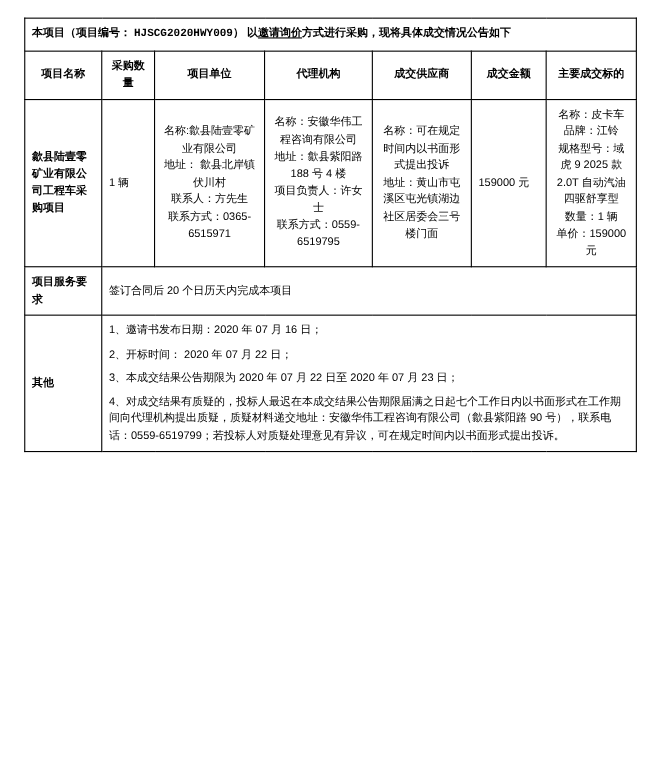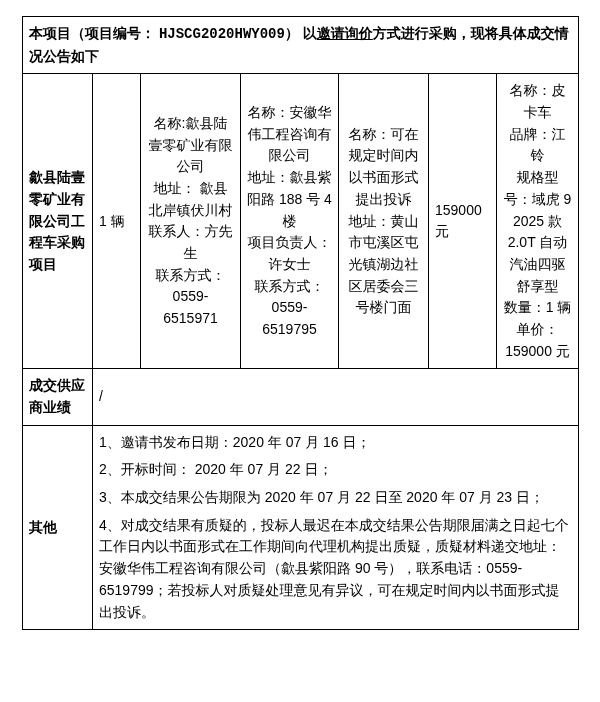--- a/index.html
+++ b/index.html
@@ -24,21 +24,21 @@
   }
   table.doc {
     width: 556px;
     border-collapse: collapse;
     table-layout: fixed;
   }
   table.doc td {
     border: 1px solid #000000;
     vertical-align: middle;
     padding: 6px 6px;
-    font-size: 14px;
+    font-size: 10px;
     line-height: 1.55;
   }
   .title-cell {
     text-align: left;
     padding: 9px 10px 9px 14px;
     font-size: 12px;
     font-weight: bold;
     line-height: 1.6;
   }
   .title-cell .u {
@@ -128,42 +128,51 @@
     </colgroup>
     <tbody>
       <tr>
         <td class="title-cell" colspan="7">
           <span>本项目（项目编号：</span>
           <span class="code">HJSCG2020HWY009）</span>
           <span>以</span><span class="u">邀请询价</span><span>方式进行采购，现将具体成交情况公告如下</span>
         </td>
       </tr>
       <tr>
+        <td class="hdr">项目名称</td>
+        <td class="hdr">采购数量</td>
+        <td class="hdr">项目单位</td>
+        <td class="hdr">代理机构</td>
+        <td class="hdr">成交供应商</td>
+        <td class="hdr">成交金额</td>
+        <td class="hdr">主要成交标的</td>
+      </tr>
+      <tr>
         <td class="rowlabel">歙县陆壹零矿业有限公司工程车采购项目</td>
         <td class="cell-center">1 辆</td>
         <td class="cell-body" style="white-space:pre-line">名称:歙县陆壹零矿业有限公司
 地址： 歙县北岸镇伏川村
 联系人：方先生
-联系方式：0559-6515971</td>
+联系方式：0365-6515971</td>
         <td class="cell-body" style="white-space:pre-line">名称：安徽华伟工程咨询有限公司
 地址：歙县紫阳路 188 号 4 楼
 项目负责人：许女士
 联系方式：0559-6519795</td>
         <td class="cell-body" style="white-space:pre-line">名称：可在规定时间内以书面形式提出投诉
 地址：黄山市屯溪区屯光镇湖边社区居委会三号楼门面</td>
         <td class="cell-center">159000 元</td>
         <td class="cell-body" style="white-space:pre-line">名称：皮卡车
 品牌：江铃
 规格型号：域虎 9 2025 款 2.0T 自动汽油四驱舒享型
 数量：1 辆
 单价：159000 元</td>
       </tr>
       <tr>
-        <td class="rowlabel">成交供应商业绩</td>
-        <td class="cell-left slash" colspan="6">/</td>
+        <td class="rowlabel">项目服务要求</td>
+        <td class="cell-left" colspan="6">签订合同后 20 个日历天内完成本项目</td>
       </tr>
       <tr>
         <td class="rowlabel">其他</td>
         <td class="other-list" colspan="6">
           <p>1、邀请书发布日期：2020 年 07 月 16 日；</p>
           <p>2、开标时间： 2020 年 07 月 22 日；</p>
           <p>3、本成交结果公告期限为 2020 年 07 月 22 日至 2020 年 07 月 23 日；</p>
           <p>4、对成交结果有质疑的，投标人最迟在本成交结果公告期限届满之日起七个工作日内以书面形式在工作期间向代理机构提出质疑，质疑材料递交地址：安徽华伟工程咨询有限公司（歙县紫阳路 90 号），联系电话：0559-6519799；若投标人对质疑处理意见有异议，可在规定时间内以书面形式提出投诉。</p>
         </td>
       </tr>

